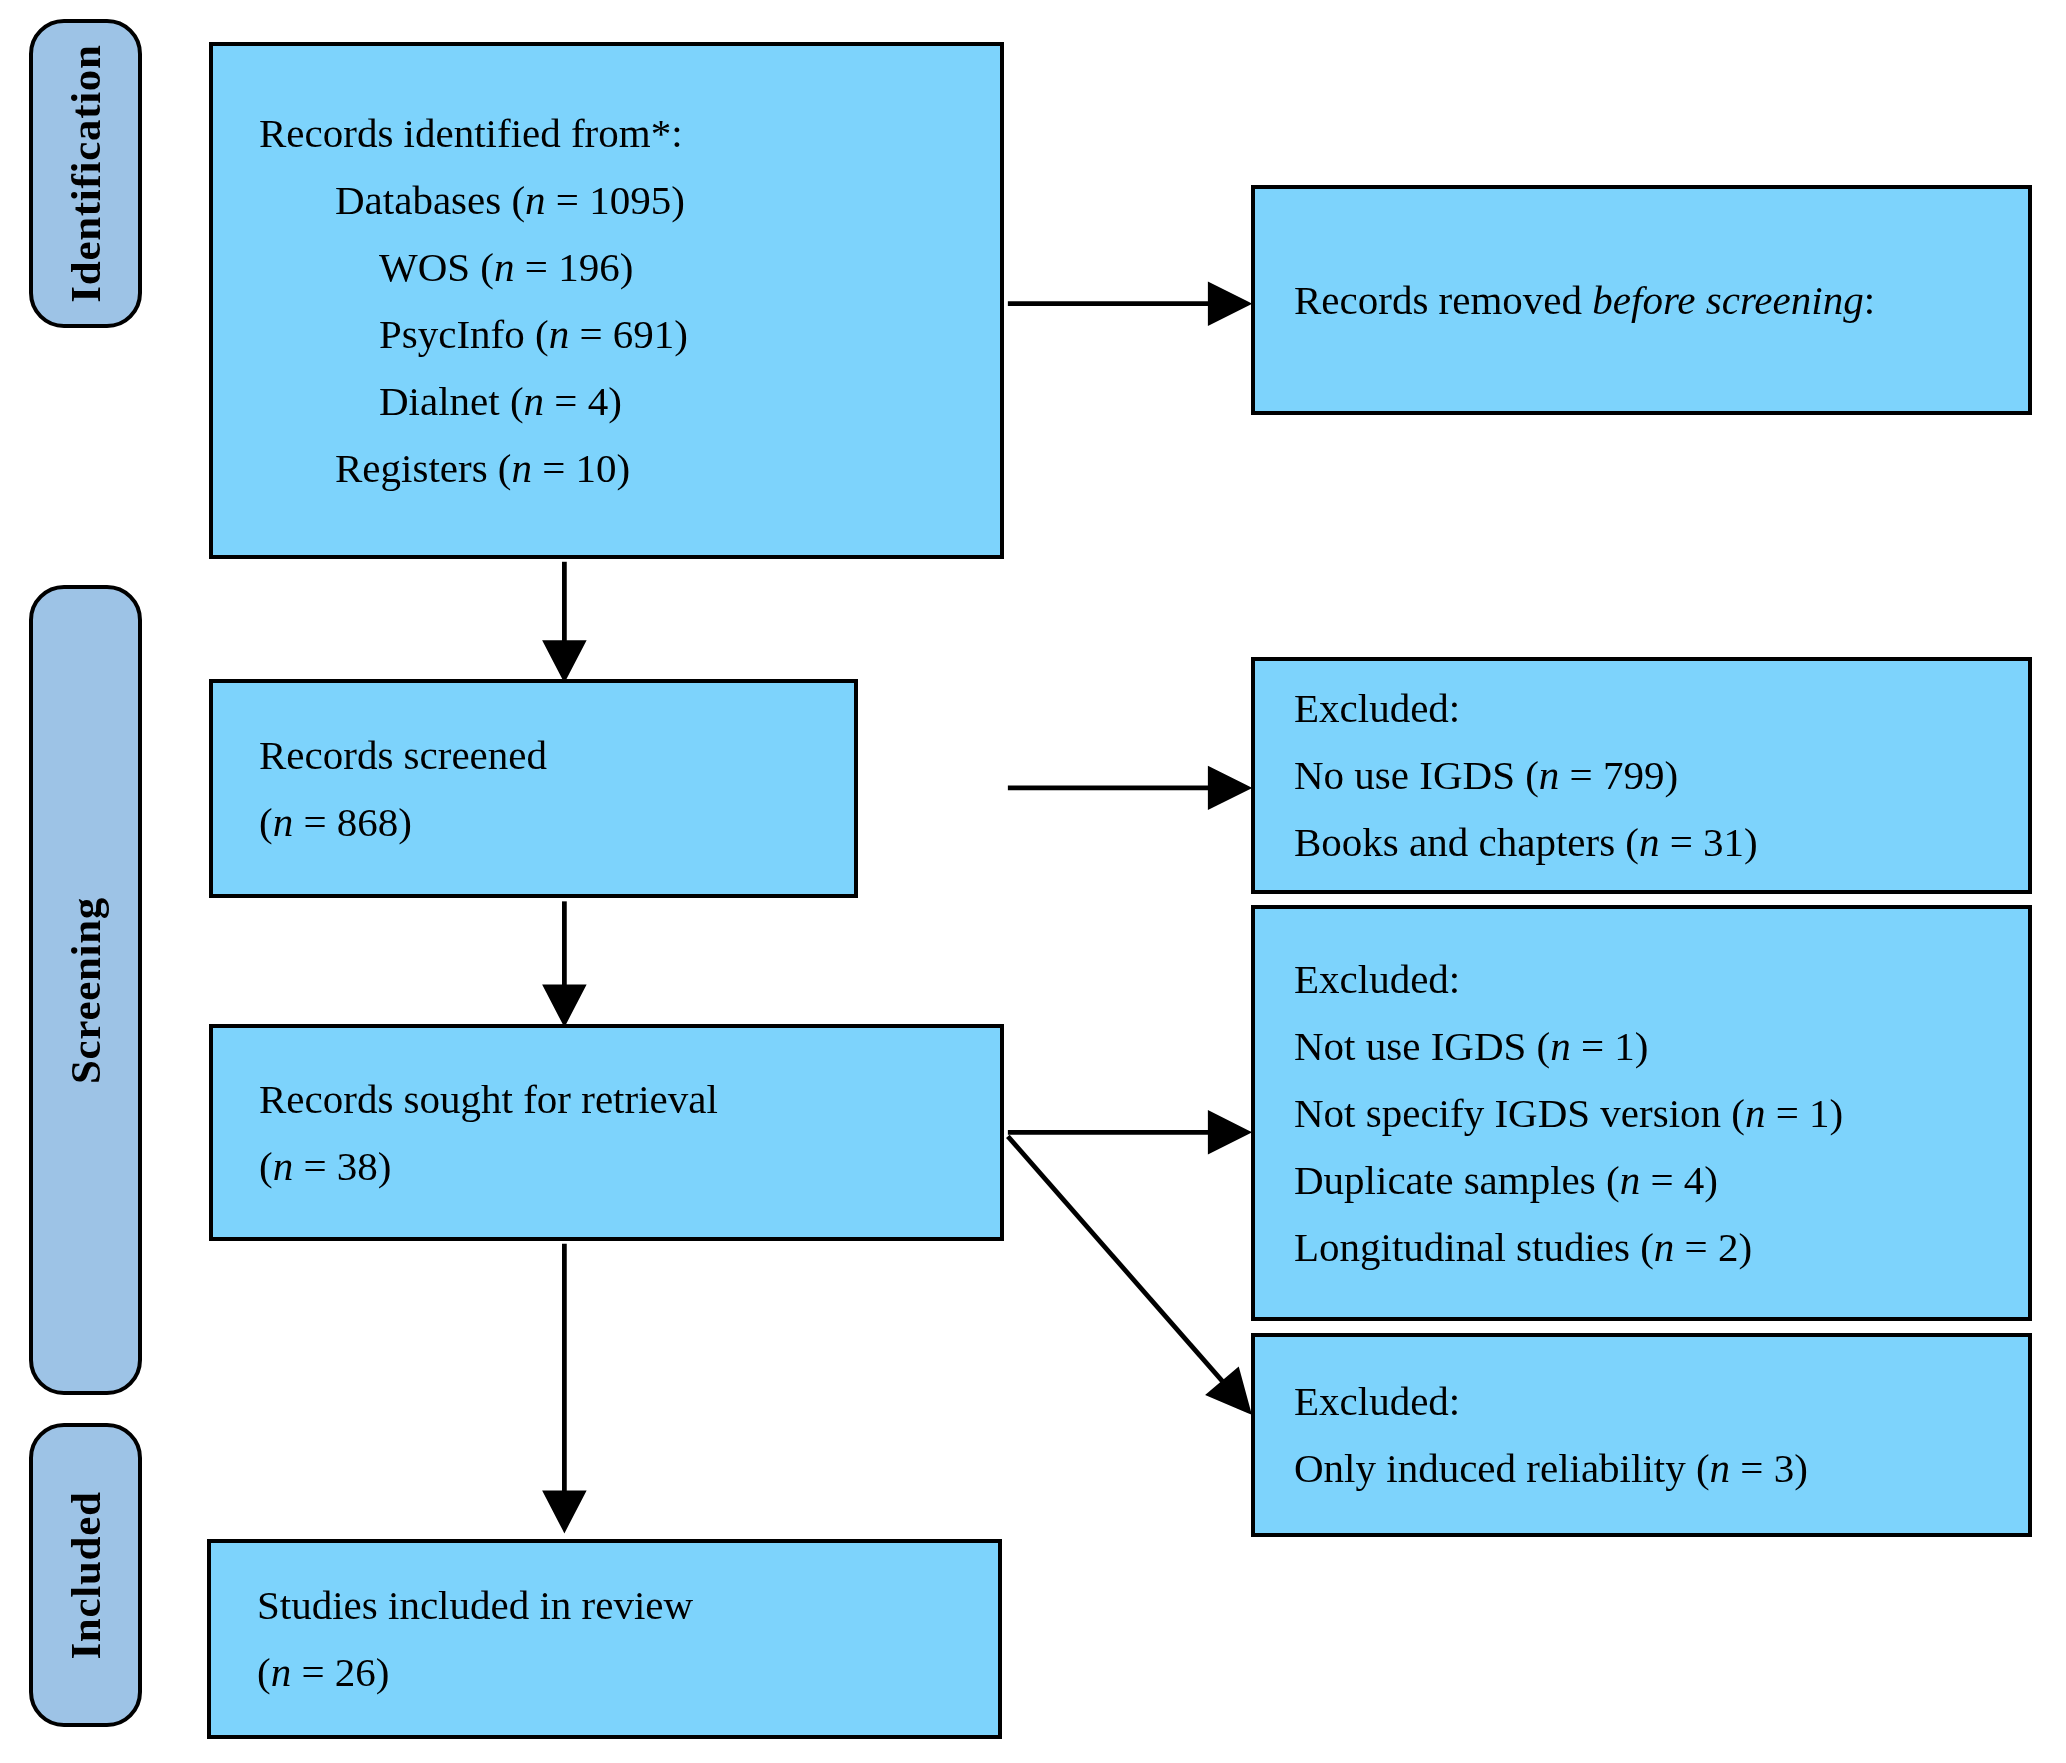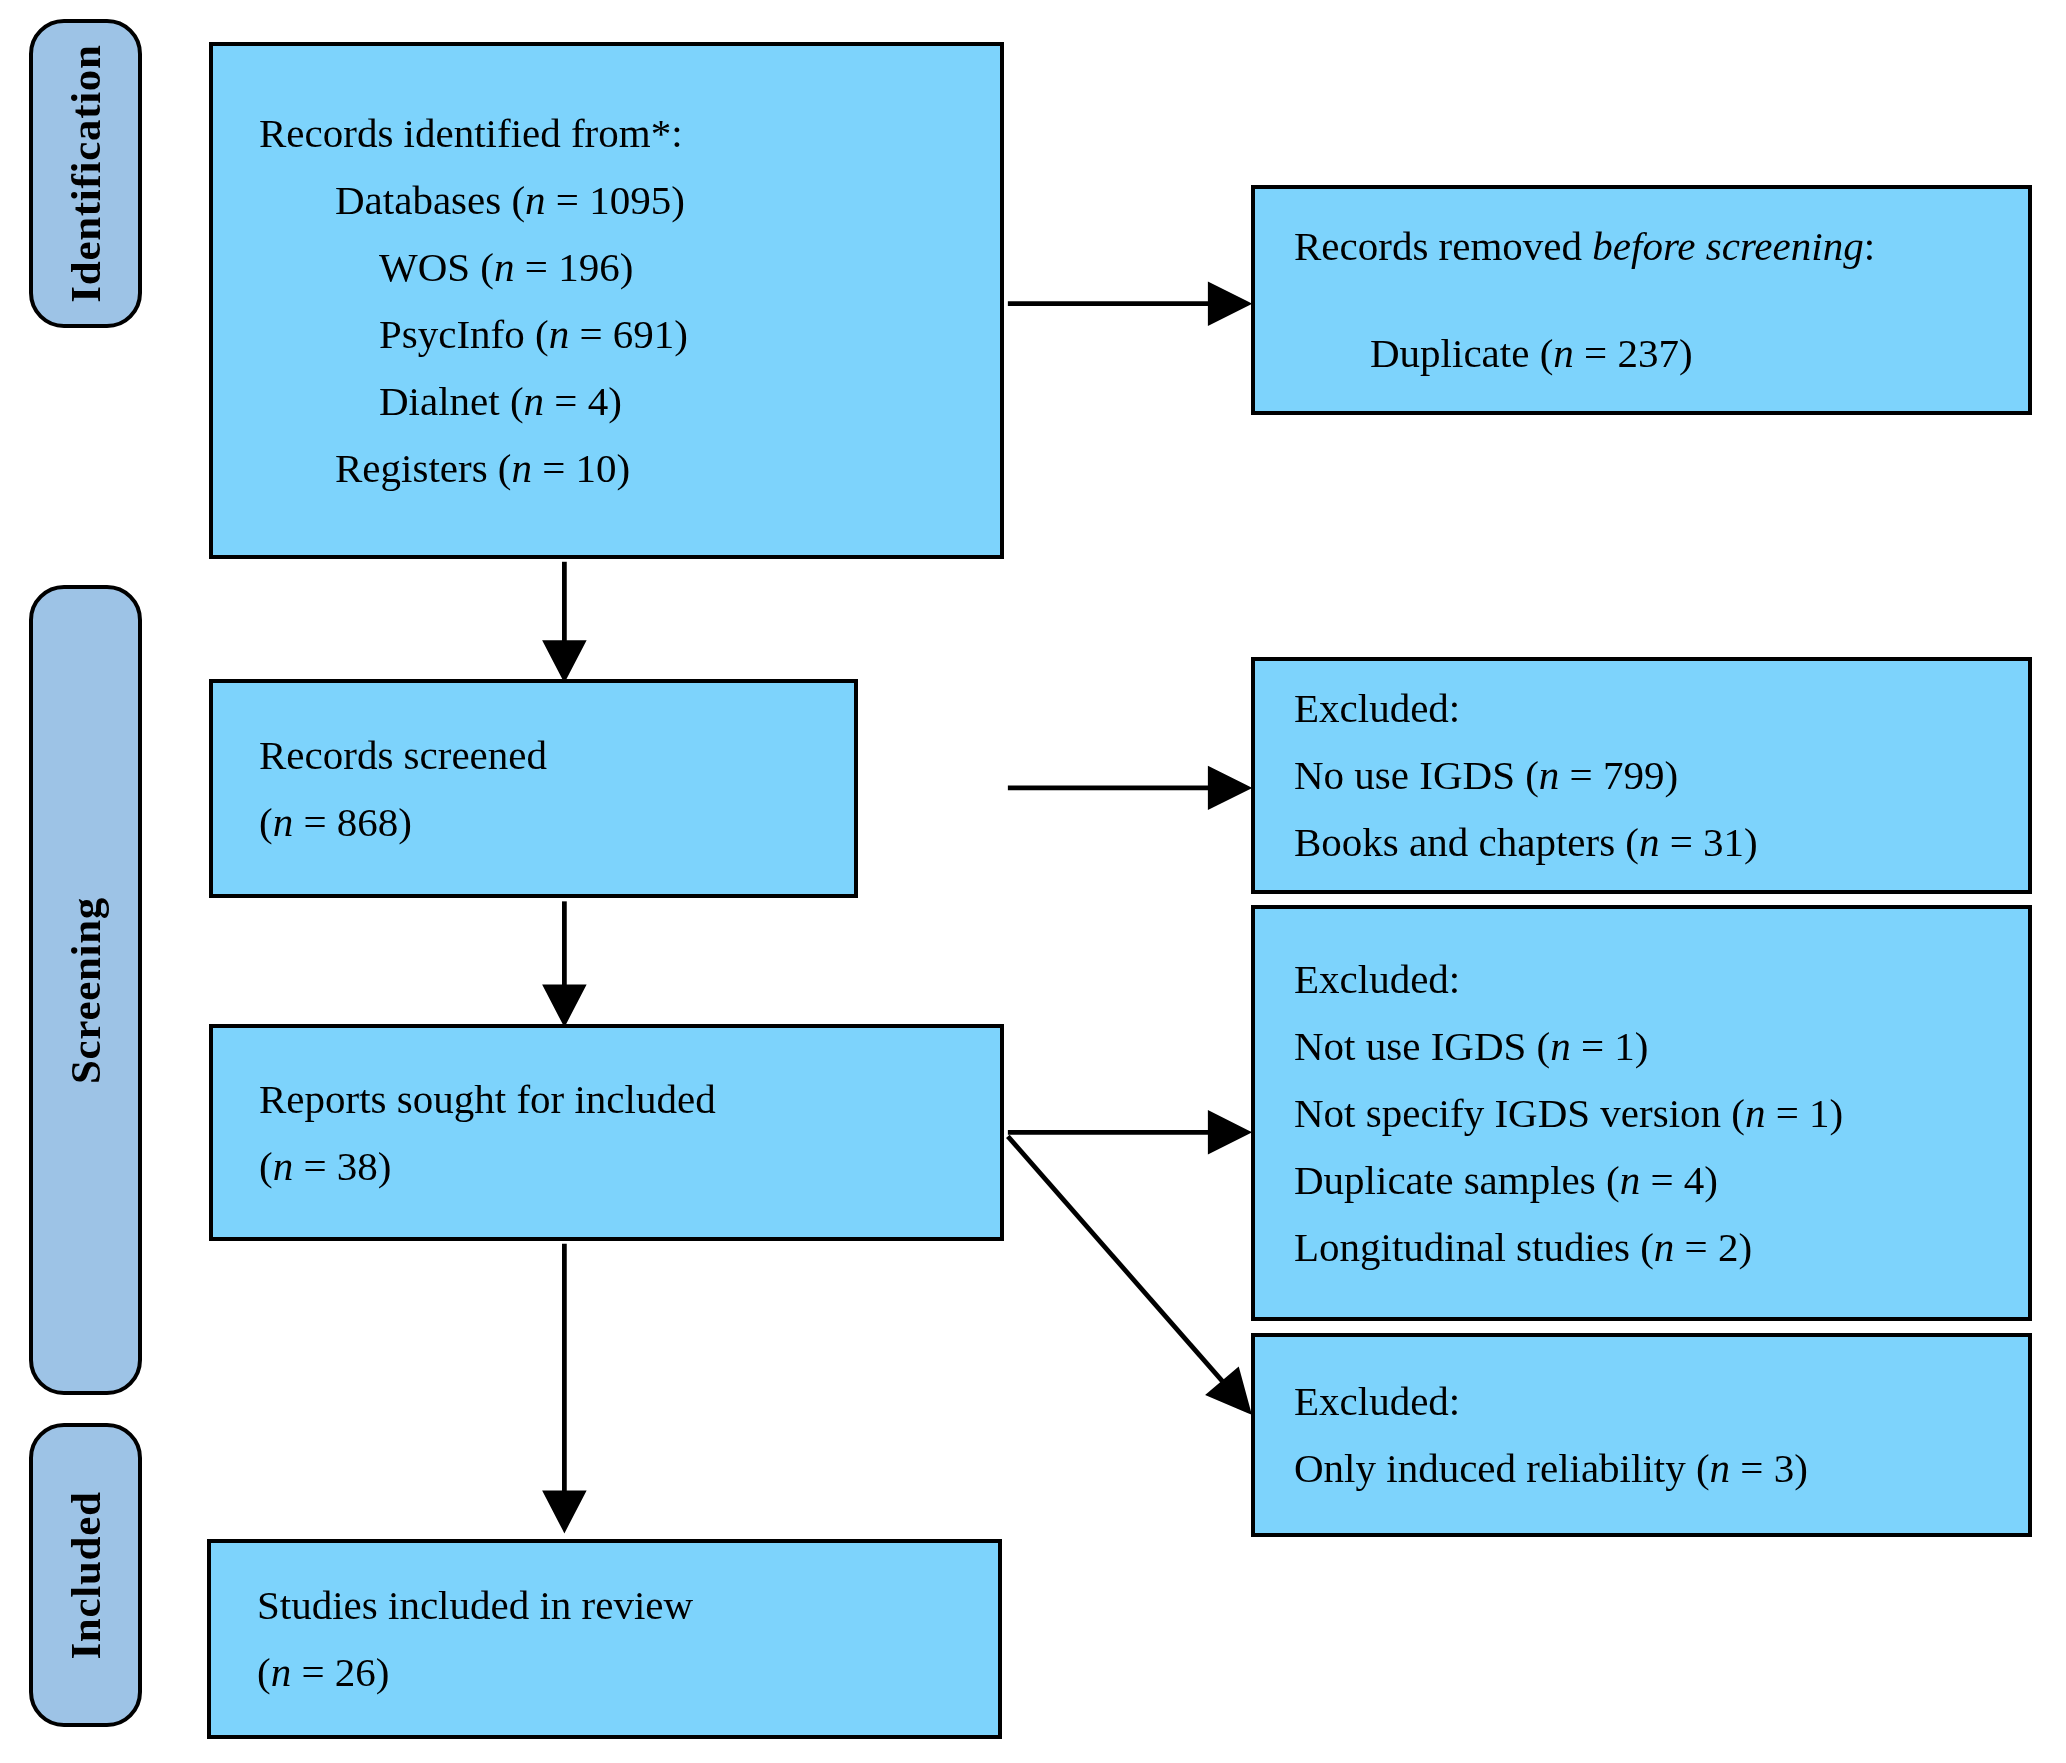--- a/index.html
+++ b/index.html
@@ -89,31 +89,30 @@
       <div class="line indent-2">WOS (<i>n</i> = 196)</div>
       <div class="line indent-2">PsycInfo (<i>n</i> = 691)</div>
       <div class="line indent-2">Dialnet (<i>n</i> = 4)</div>
       <div class="line indent-1">Registers (<i>n</i> = 10)</div>
     </div>
   <div class="fbox leftcol" id="box2">
       <div class="line indent-0">Records screened</div>
       <div class="line indent-0">(<i>n</i> = 868)</div>
     </div>
   <div class="fbox leftcol" id="box3">
-      <div class="line indent-0">Reports sought for included</div>
+      <div class="line indent-0">Records sought for retrieval</div>
       <div class="line indent-0">(<i>n</i> = 38)</div>
     </div>
   <div class="fbox leftcol" id="box4">
       <div class="line indent-0">Studies included in review</div>
       <div class="line indent-0">(<i>n</i> = 26)</div>
     </div>
 
   <div class="fbox rightcol" id="rbox1">
       <div class="line indent-0">Records removed <i>before screening</i>:</div>
-      <div class="line indent-1">Duplicate (<i>n</i> = 237)</div>
     </div>
   <div class="fbox rightcol" id="rbox2">
       <div class="line indent-0">Excluded:</div>
       <div class="line indent-0">No use IGDS (<i>n</i> = 799)</div>
       <div class="line indent-0">Books and chapters (<i>n</i> = 31)</div>
     </div>
   <div class="fbox rightcol" id="rbox3">
       <div class="line indent-0">Excluded:</div>
       <div class="line indent-0">Not use IGDS (<i>n</i> = 1)</div>
       <div class="line indent-0">Not specify IGDS version (<i>n</i> = 1)</div>

